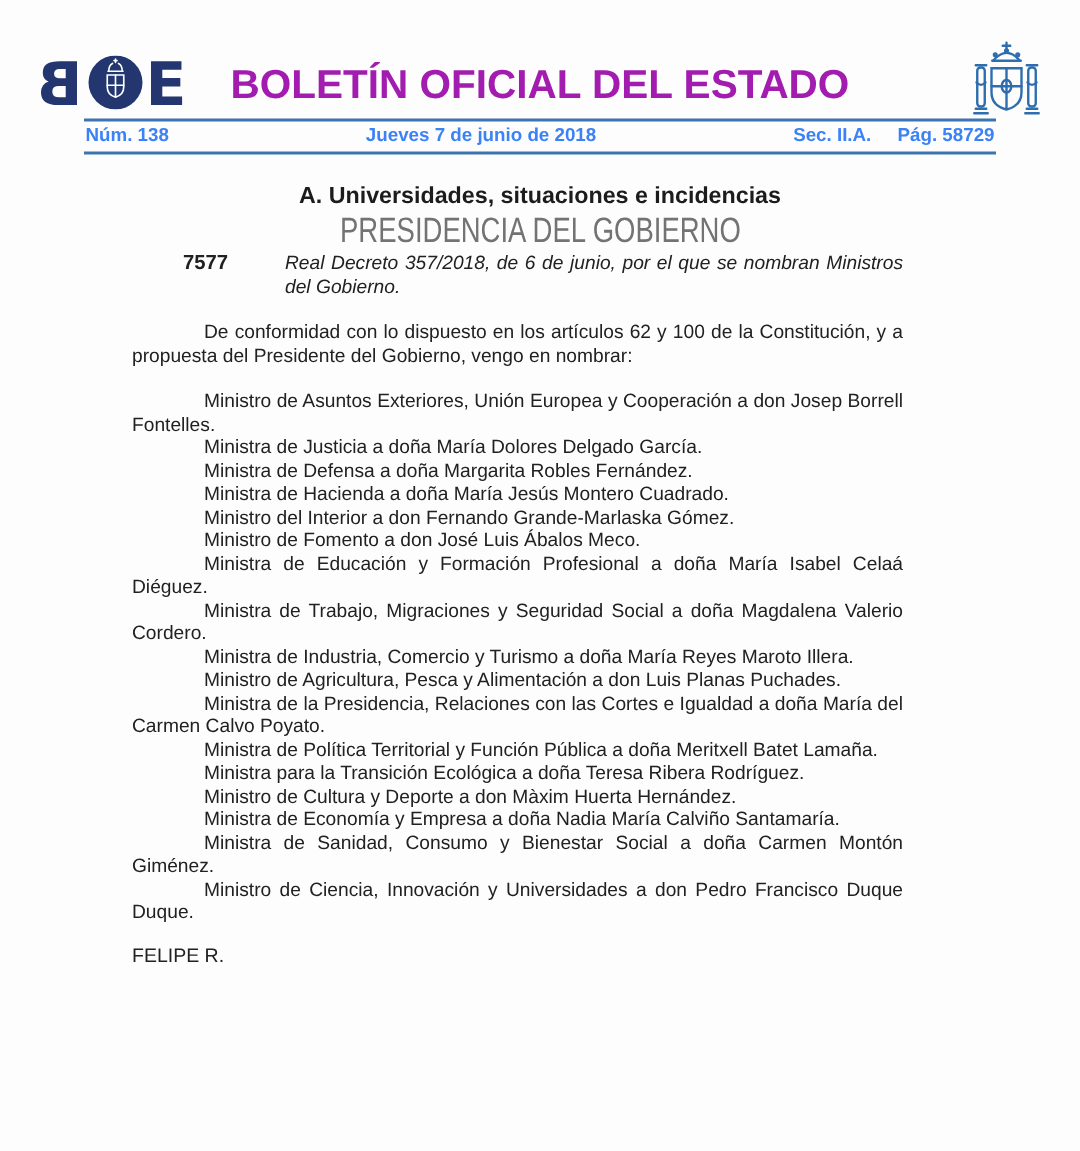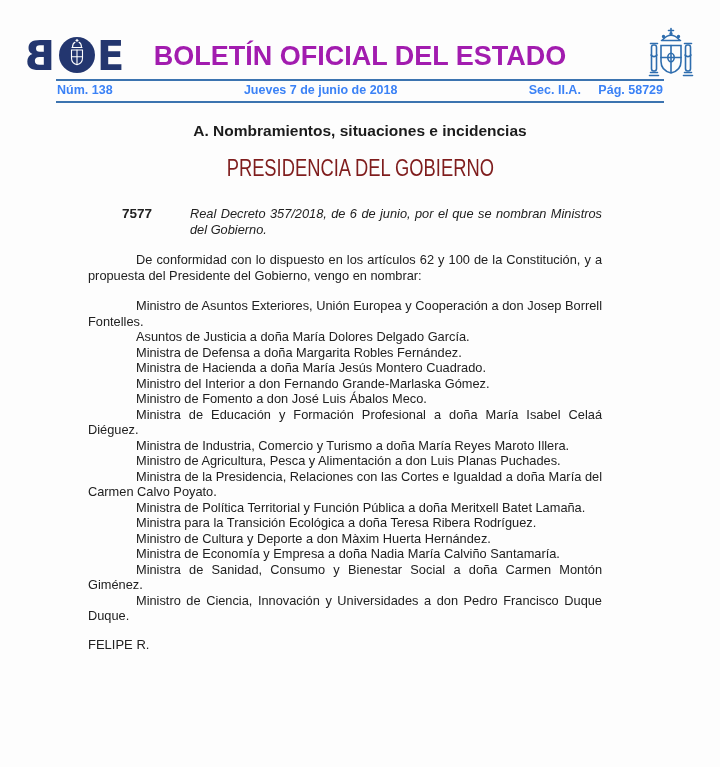--- a/index.html
+++ b/index.html
@@ -36,27 +36,27 @@
   
   .section-heading {
     margin-top: 29px; text-align: center;
     font-size: 15px; font-weight: bold; color: #1c1c1c;
   }
   .subsection-heading {
     margin-top: 17px; text-align: center;
     font-size: 15.5px; font-weight: bold; color: #1c1c1c;
   }
   .department-heading {
-    margin-top: 15px; text-align: center;
-    font-size: 23.5px; font-weight: 500; color: #7f1d1d;
+    text-align: center;
+    font-size: 23.5px; font-weight: 500; color: #737373;
   }
   .department-heading span { display: inline-block; transform: scaleX(0.78); transform-origin: center; white-space: nowrap; }
   
   .content { padding: 0 118px 0 88px; font-size: 12.8px; line-height: 15.5px; }
-  .decree-row { display: flex; margin-top: 24px; }
+  .decree-row { display: flex; }
   .decree-number { margin-left: 34px; width: 68px; font-weight: bold; font-size: 13.5px; flex: none; }
   .decree-summary { flex: 1; font-style: italic; text-align: justify; }
   .intro, .closing { margin-top: 15px; text-indent: 48px; text-align: justify; }
   .appointments { margin-top: 15px; }
   .item { text-indent: 48px; text-align: justify; }
   .sign-king { margin-top: 13px; font-size: 13px; }
 </style>
 </head>
 <body>
 
@@ -113,42 +113,43 @@
         <span>Sec. II.A.</span>
         <span>Pág. 58729</span>
       </span>
     </div>
 
     <div class="rule rule-bottom"></div>
   </header>
 
   <main>
 
-    <h2 class="subsection-heading">A. Nombramientos, situaciones e incidencias</h2>
+    <h2 class="subsection-heading">A. Universidades, situaciones e incidencias</h2>
     <h3 class="department-heading">
       <span>PRESIDENCIA DEL GOBIERNO</span>
     </h3>
 
     <div class="content">
 
       <div class="decree-row">
         <div class="decree-number">7577</div>
         <div class="decree-summary">Real Decreto 357/2018, de 6 de junio, por el que se nombran Ministros del Gobierno.</div>
       </div>
 
       <p class="intro">De conformidad con lo dispuesto en los artículos 62 y 100 de la Constitución, y a propuesta del Presidente del Gobierno, vengo en nombrar:</p>
 
       <div class="appointments">
           <p class="item">Ministro de Asuntos Exteriores, Unión Europea y Cooperación a don Josep Borrell Fontelles.</p>
-          <p class="item">Asuntos de Justicia a doña María Dolores Delgado García.</p>
+          <p class="item">Ministra de Justicia a doña María Dolores Delgado García.</p>
           <p class="item">Ministra de Defensa a doña Margarita Robles Fernández.</p>
           <p class="item">Ministra de Hacienda a doña María Jesús Montero Cuadrado.</p>
           <p class="item">Ministro del Interior a don Fernando Grande-Marlaska Gómez.</p>
           <p class="item">Ministro de Fomento a don José Luis Ábalos Meco.</p>
           <p class="item">Ministra de Educación y Formación Profesional a doña María Isabel Celaá Diéguez.</p>
+          <p class="item">Ministra de Trabajo, Migraciones y Seguridad Social a doña Magdalena Valerio Cordero.</p>
           <p class="item">Ministra de Industria, Comercio y Turismo a doña María Reyes Maroto Illera.</p>
           <p class="item">Ministro de Agricultura, Pesca y Alimentación a don Luis Planas Puchades.</p>
           <p class="item">Ministra de la Presidencia, Relaciones con las Cortes e Igualdad a doña María del Carmen Calvo Poyato.</p>
           <p class="item">Ministra de Política Territorial y Función Pública a doña Meritxell Batet Lamaña.</p>
           <p class="item">Ministra para la Transición Ecológica a doña Teresa Ribera Rodríguez.</p>
           <p class="item">Ministro de Cultura y Deporte a don Màxim Huerta Hernández.</p>
           <p class="item">Ministra de Economía y Empresa a doña Nadia María Calviño Santamaría.</p>
           <p class="item">Ministra de Sanidad, Consumo y Bienestar Social a doña Carmen Montón Giménez.</p>
           <p class="item">Ministro de Ciencia, Innovación y Universidades a don Pedro Francisco Duque Duque.</p>
         </div>

